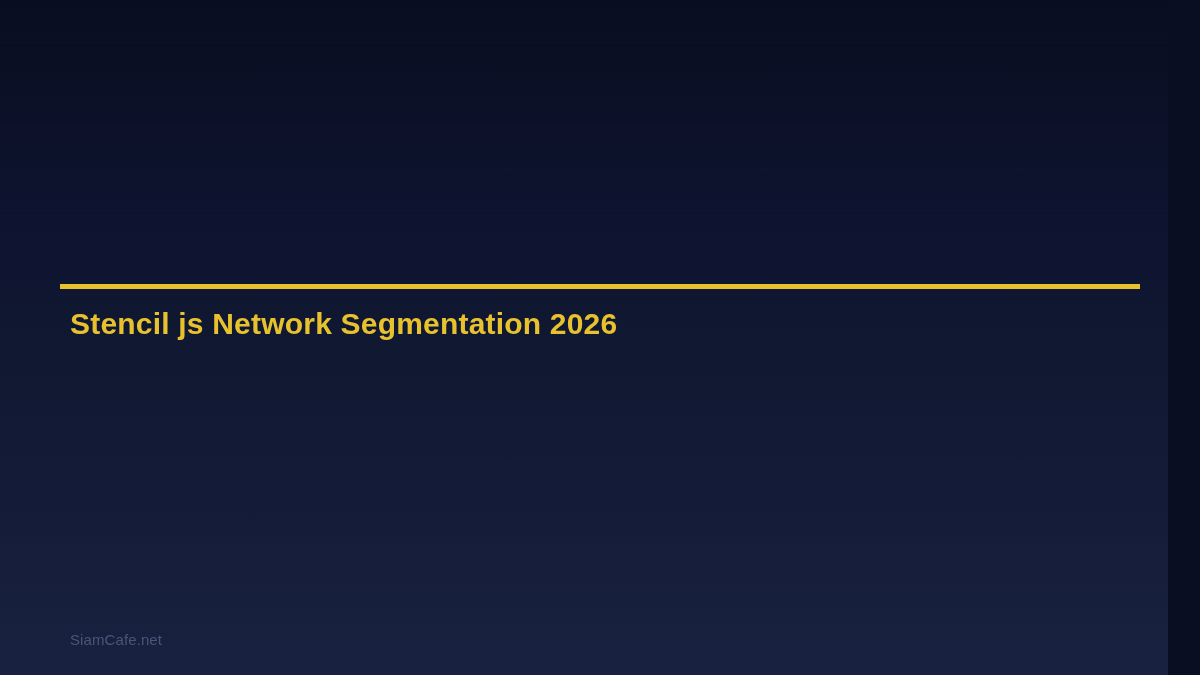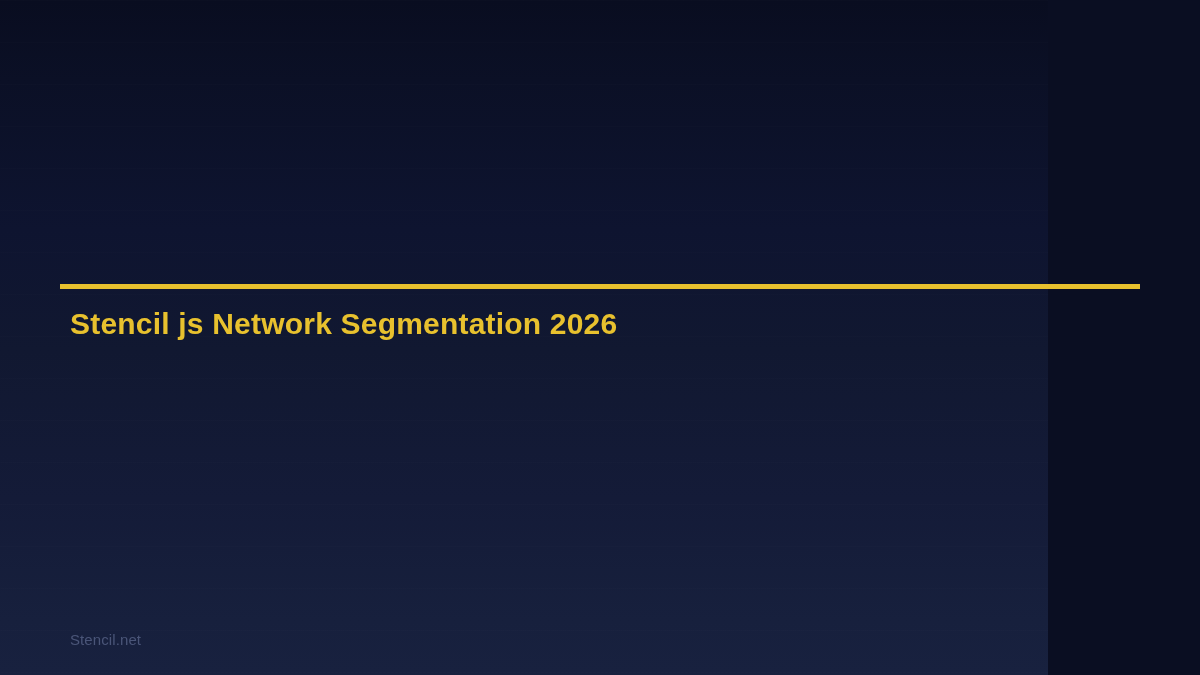--- a/index.html
+++ b/index.html
@@ -11,21 +11,21 @@
   body {
     width: 1200px;
     height: 675px;
     overflow: hidden;
     font-family: "Liberation Sans", "DejaVu Sans", sans-serif;
     background: #0a0e22;
   }
 
   .slide {
     position: relative;
-    width: 1048px;
+    width: 1168px;
     height: 675px;
     box-sizing: border-box;
     
     background: linear-gradient(
         180deg,
         #090d20 0%,
         #0b1026 12%,
         #0e1430 34%,
         #111831 52%,
         #141b38 74%,
@@ -95,15 +95,15 @@
 </head>
 <body>
 
 <div class="slide">
 
   <div class="title-block">
     <hr class="accent-rule">
     <h1 class="slide-title">Stencil js Network Segmentation 2026</h1>
   </div>
 
-  <div class="footer">Stencil.net</div>
+  <div class="footer">SiamCafe.net</div>
 
 </div>
 
 </body></html>

